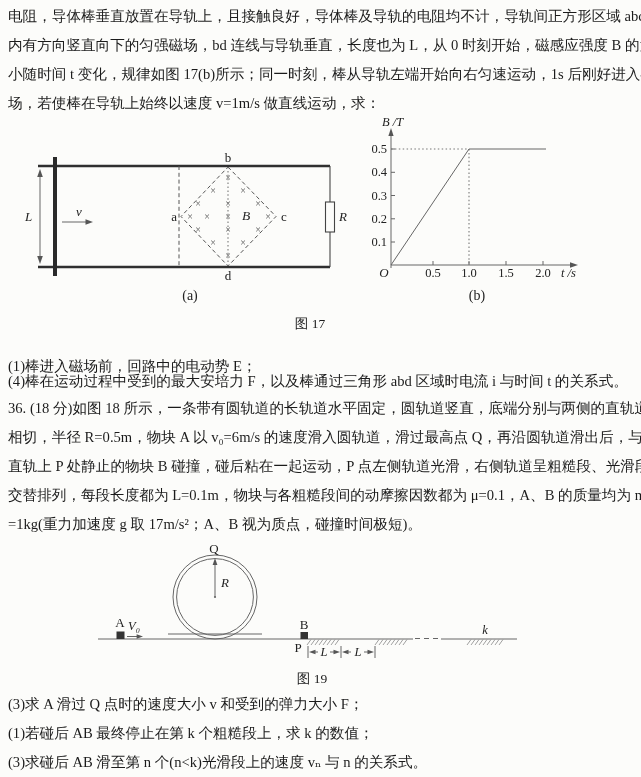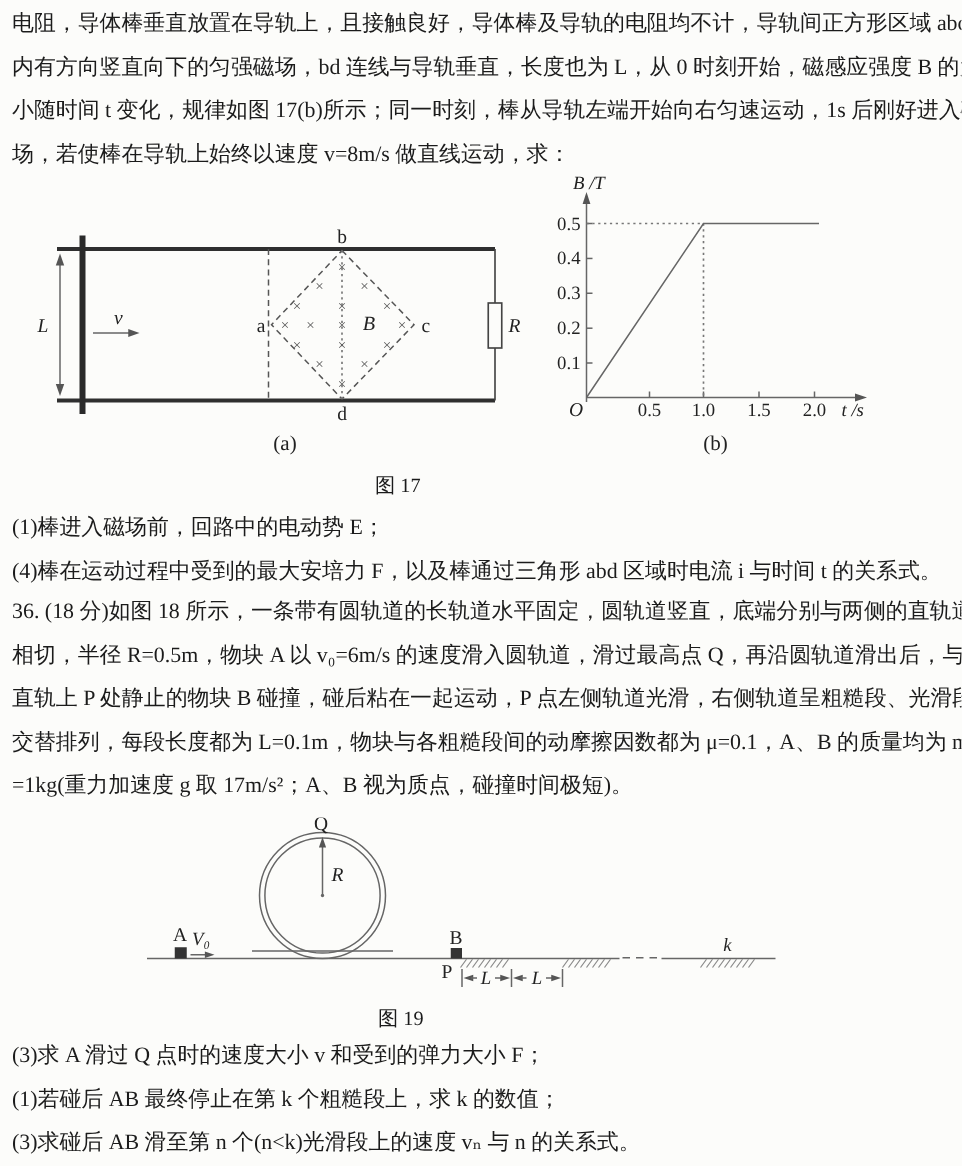--- a/index.html
+++ b/index.html
@@ -2,21 +2,21 @@
 <html><head>
 <meta charset="utf-8">
 <style>
   html,body{margin:0;padding:0;}
   body{
     width:641px;height:777px;position:relative;overflow:hidden;
     background:#fcfcfa;color:#1b1b1b;
     font-family:"Liberation Serif","DejaVu Serif",serif;
   }
   .tl{position:absolute;left:8px;font-size:14.6px;line-height:20px;white-space:nowrap;}
-  .cap{position:absolute;font-size:13.5px;width:120px;}
+  .cap{position:absolute;font-size:13.5px;text-align:center;width:120px;}
   svg{position:absolute;left:0;}
   svg text{font-family:"Liberation Serif","DejaVu Serif",serif;fill:#222;font-size:13px;}
   .it{font-style:italic;}
   .tick{font-size:12.5px;}
   .subcap{font-size:14px;}
   .cross{font-size:10px;fill:#555;}
   .hatch{stroke:#888;stroke-width:0.8;}
   .rail{stroke:#2f2f2f;stroke-width:2.6;}
   .wire{stroke:#444;stroke-width:1.1;fill:none;}
   .thin{stroke:#666;stroke-width:1;fill:none;}
@@ -24,21 +24,21 @@
   .dots{stroke:#777;stroke-width:1.1;fill:none;stroke-dasharray:1.5 2.4;}
   .arrowfill{fill:#555;}
   .blk{fill:#333;}
 </style>
 </head>
 <body>
 
 <div class="tl" style="top:6px">电阻，导体棒垂直放置在导轨上，且接触良好，导体棒及导轨的电阻均不计，导轨间正方形区域 abcd</div>
 <div class="tl" style="top:35px">内有方向竖直向下的匀强磁场，bd 连线与导轨垂直，长度也为 L，从 0 时刻开始，磁感应强度 B 的大</div>
 <div class="tl" style="top:64px">小随时间 t 变化，规律如图 17(b)所示；同一时刻，棒从导轨左端开始向右匀速运动，1s 后刚好进入磁</div>
-<div class="tl" style="top:93px">场，若使棒在导轨上始终以速度 v=8m/s 做直线运动，求：</div>
+<div class="tl" style="top:93px">场，若使棒在导轨上始终以速度 v=1m/s 做直线运动，求：</div>
 
 <svg style="top:112px" width="641" height="196" viewBox="0 112 641 196">
 
   <g>
     <line class="rail" x1="38" y1="166" x2="330" y2="166"></line>
     <line class="rail" x1="38" y1="267" x2="330" y2="267"></line>
     <line class="wire" x1="330" y1="166" x2="330" y2="202"></line>
     <line class="wire" x1="330" y1="232" x2="330" y2="267"></line>
     <rect x="325.5" y="202" width="9" height="30" fill="#fcfcfa" stroke="#444" stroke-width="1.1"></rect>
     <text class="it" x="339" y="221">R</text>
@@ -128,21 +128,21 @@
     <line class="dots" x1="391" y1="149" x2="469" y2="149"></line>
     <line class="dots" x1="469" y1="149" x2="469" y2="265"></line>
     <polyline class="thin" points="391,265 469,149 546,149" stroke-width="1.3"></polyline>
 
     <text class="subcap" x="477" y="300" text-anchor="middle">(b)</text>
   </g>
 </svg>
 
 <div class="cap" style="top:315px;left:250px">图 17</div>
 
-<div class="tl" style="top:342px">(1)棒进入磁场前，回路中的电动势 E；</div>
+<div class="tl" style="top:356px">(1)棒进入磁场前，回路中的电动势 E；</div>
 <div class="tl" style="top:371px">(4)棒在运动过程中受到的最大安培力 F，以及棒通过三角形 abd 区域时电流 i 与时间 t 的关系式。</div>
 
 <div class="tl" style="top:398px">36. (18 分)如图 18 所示，一条带有圆轨道的长轨道水平固定，圆轨道竖直，底端分别与两侧的直轨道</div>
 <div class="tl" style="top:427px">相切，半径 R=0.5m，物块 A 以 v₀=6m/s 的速度滑入圆轨道，滑过最高点 Q，再沿圆轨道滑出后，与</div>
 <div class="tl" style="top:456px">直轨上 P 处静止的物块 B 碰撞，碰后粘在一起运动，P 点左侧轨道光滑，右侧轨道呈粗糙段、光滑段</div>
 <div class="tl" style="top:485px">交替排列，每段长度都为 L=0.1m，物块与各粗糙段间的动摩擦因数都为 μ=0.1，A、B 的质量均为 m</div>
 <div class="tl" style="top:514px">=1kg(重力加速度 g 取 17m/s²；A、B 视为质点，碰撞时间极短)。</div>
 
 <svg style="top:545px" width="641" height="122" viewBox="0 545 641 122">
   <g>

